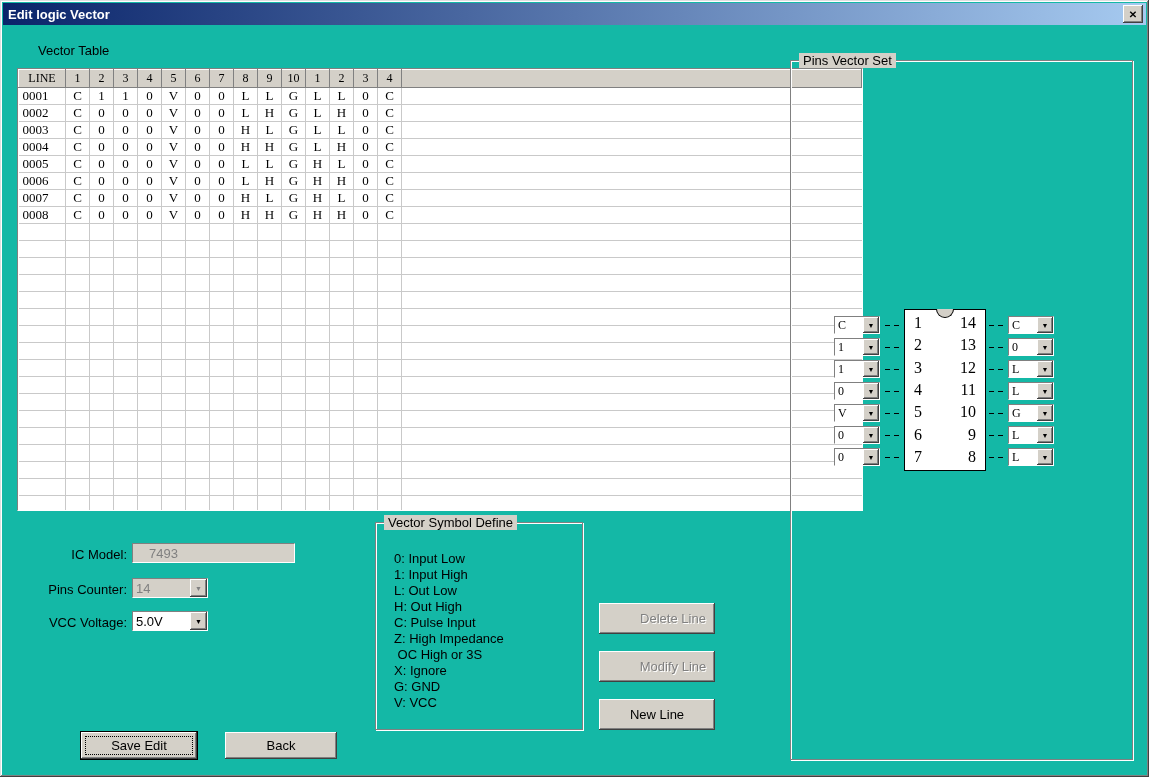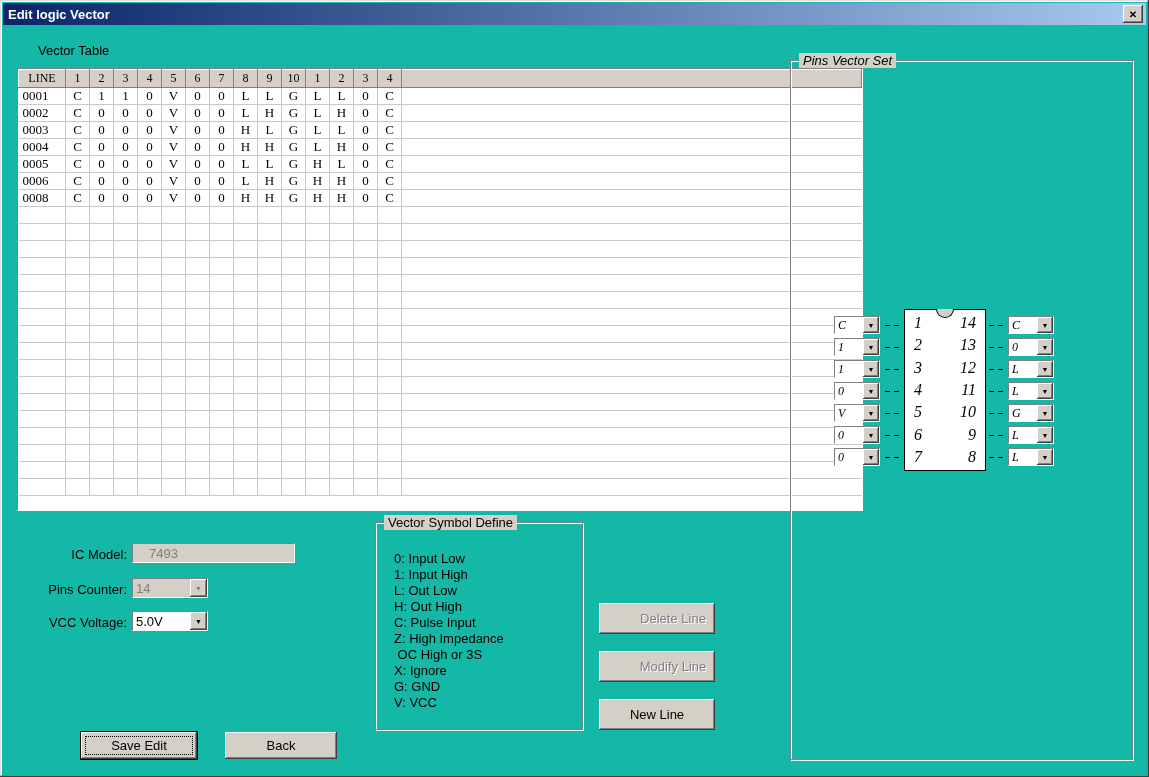--- a/index.html
+++ b/index.html
@@ -54,21 +54,21 @@
     overflow:hidden; white-space:nowrap;
   }
   td.col-line { text-align:left; padding-left:4px; }
   td.col-fill { border-right:none; }
   
   .groupbox {
     position:absolute; border:1px solid #808080;
     box-shadow: inset 1px 1px 0 #fff, 1px 1px 0 #fff;
   }
   .legend { position:absolute; top:-8px; left:8px; background:#d4d0c8; padding:0 4px; font-size:13px; }
-  .pins-group   { left:790px; top:60px;  width:343px; height:700px;font-style:italic; }
+  .pins-group   { left:790px; top:60px;  width:343px; height:700px; }
   .symbol-group { left:375px; top:522px; width:208px; height:208px; }
   .symbol-lines { position:absolute; left:18px; top:28px; }
   .sym-line { white-space:pre; line-height:16px; font-size:13px; }
   
   .chip { position:absolute; left:113px; top:248px; width:82px; height:162px;
           background:#fff; border:1px solid #000; }
   .notch {
     position:absolute; top:-1px; left:50%; transform:translateX(-50%);
     width:18px; height:9px; background:#d4d0c8;
     border:1px solid #000; border-top:none; border-radius:0 0 18px 18px;
@@ -282,20 +282,38 @@
             <td>L</td>
             <td>H</td>
             <td>G</td>
             <td>H</td>
             <td>H</td>
             <td>0</td>
             <td>C</td>
             <td class="col-fill"></td>
           </tr>
           <tr>
+            <td class="col-line">0007</td>
+            <td>C</td>
+            <td>0</td>
+            <td>0</td>
+            <td>0</td>
+            <td>V</td>
+            <td>0</td>
+            <td>0</td>
+            <td>H</td>
+            <td>L</td>
+            <td>G</td>
+            <td>H</td>
+            <td>L</td>
+            <td>0</td>
+            <td>C</td>
+            <td class="col-fill"></td>
+          </tr>
+          <tr>
             <td class="col-line">0008</td>
             <td>C</td>
             <td>0</td>
             <td>0</td>
             <td>0</td>
             <td>V</td>
             <td>0</td>
             <td>0</td>
             <td>H</td>
             <td>H</td>

